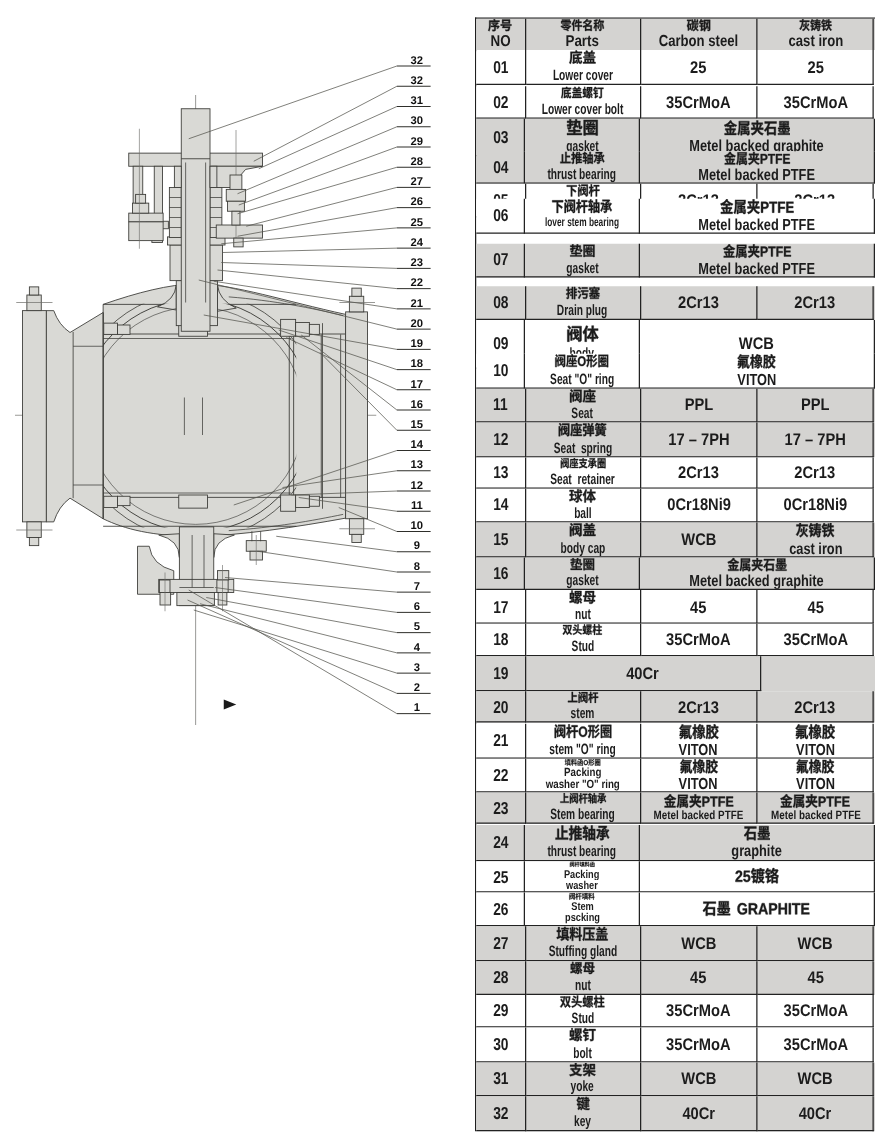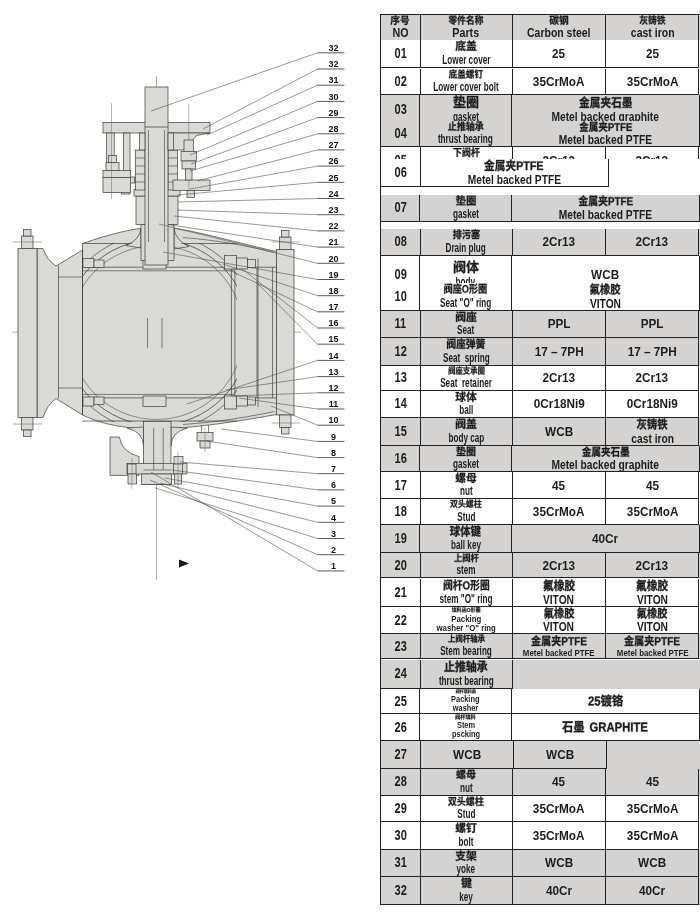--- a/index.html
+++ b/index.html
@@ -607,20 +607,32 @@
         <div class="e" style="font-size:13.5px;font-weight:700;transform:scaleX(0.87);">2Cr13</div>
       </div>
 <div class="c c3">
         <div class="e" style="font-size:13.5px;font-weight:700;transform:scaleX(0.87);">2Cr13</div>
       </div>
 </div>
 <div class="row" style="top:144px;height:28.3px">
 <div class="c c0">
         <div class="n">06</div>
       </div>
+<div class="c c1">
+        <svg class="k" width="51.0" height="14" viewBox="0 0 51.0 14">
+          <g fill="#1c1c1c" stroke="#1c1c1c" stroke-width="26" transform="translate(0,10.9) scale(0.010209,-0.012300)">
+            <use href="#c4e0b" x="0"></use>
+            <use href="#c9600" x="1000"></use>
+            <use href="#c6746" x="2000"></use>
+            <use href="#c8f74" x="3000"></use>
+            <use href="#c627f" x="4000"></use>
+          </g>
+        </svg>
+        <div class="e" style="font-size:9.8px;font-weight:700;transform:scaleX(0.68);line-height:14.0px;">lover stem bearing</div>
+      </div>
 <div class="c cs">
         <svg class="k" width="59.5" height="14" viewBox="0 0 59.5 14">
           <g fill="#1c1c1c" stroke="#1c1c1c" stroke-width="26" transform="translate(0,11.1) scale(0.010710,-0.012600)">
             <use href="#c91d1" x="0"></use>
             <use href="#c5c5e" x="1000"></use>
             <use href="#c5939" x="2000"></use>
             <use href="#l50" x="3000"></use>
             <use href="#l54" x="3667"></use>
             <use href="#l46" x="4278"></use>
             <use href="#l45" x="4889"></use>
@@ -899,30 +911,20 @@
         <div class="e" style="font-size:13.5px;font-weight:700;transform:scaleX(0.87);">35CrMoA</div>
       </div>
 <div class="c c3">
         <div class="e" style="font-size:13.5px;font-weight:700;transform:scaleX(0.87);">35CrMoA</div>
       </div>
 </div>
 <div class="row gray" style="top:509.6px;height:28.3px">
 <div class="c c0">
         <div class="n">19</div>
       </div>
-<div class="c c1">
-        <svg class="k" width="32.8" height="14" viewBox="0 0 32.8 14">
-          <g fill="#1c1c1c" stroke="#1c1c1c" stroke-width="26" transform="translate(0,11.2) scale(0.010922,-0.012700)">
-            <use href="#c7403" x="0"></use>
-            <use href="#c4f53" x="1000"></use>
-            <use href="#c952e" x="2000"></use>
-          </g>
-        </svg>
-        <div class="e" style="font-size:12.0px;font-weight:700;transform:scaleX(0.68);line-height:14.0px;">ball key</div>
-      </div>
 <div class="c cs">
         <div class="e" style="font-size:13.5px;font-weight:700;transform:scaleX(0.87);">40Cr</div>
       </div>
 </div>
 <div class="row gray" style="top:537.9px;height:25.6px">
 <div class="c c0">
         <div class="n">20</div>
       </div>
 <div class="c c1">
         <svg class="k" width="32.8" height="14" viewBox="0 0 32.8 14">
@@ -1069,20 +1071,29 @@
 <div class="c c1">
         <svg class="k" width="43.7" height="14" viewBox="0 0 43.7 14">
           <g fill="#1c1c1c" stroke="#1c1c1c" stroke-width="26" transform="translate(0,11.2) scale(0.010922,-0.012700)">
             <use href="#c6b62" x="0"></use>
             <use href="#c63a8" x="1000"></use>
             <use href="#c8f74" x="2000"></use>
             <use href="#c627f" x="3000"></use>
           </g>
         </svg>
         <div class="e" style="font-size:12.0px;font-weight:700;transform:scaleX(0.68);line-height:14.0px;">thrust bearing</div>
+      </div>
+<div class="c cs">
+        <svg class="k" width="21.4" height="14" viewBox="0 0 21.4 14">
+          <g fill="#1c1c1c" stroke="#1c1c1c" stroke-width="26" transform="translate(0,11.1) scale(0.010710,-0.012600)">
+            <use href="#c77f3" x="0"></use>
+            <use href="#c58a8" x="1000"></use>
+          </g>
+        </svg>
+        <div class="e" style="font-size:12.8px;font-weight:700;transform:scaleX(0.80);line-height:13.0px;">graphite</div>
       </div>
 </div>
 <div class="row" style="top:674.2px;height:25.1px">
 <div class="c c0">
         <div class="n">25</div>
       </div>
 <div class="c c1">
         <svg class="k" width="43.5" height="12" viewBox="0 0 43.5 12">
           <g fill="#1c1c1c" stroke="#1c1c1c" stroke-width="26" transform="translate(0,8.8) scale(0.008700,-0.010000)">
             <use href="#c9600" x="0"></use>
@@ -1136,20 +1147,31 @@
             <use href="#l54" x="6319"></use>
             <use href="#l45" x="6930"></use>
           </g>
         </svg>
       </div>
 </div>
 <div class="row gray" style="top:725.9px;height:28.3px">
 <div class="c c0">
         <div class="n">27</div>
       </div>
+<div class="c c1">
+        <svg class="k" width="43.7" height="14" viewBox="0 0 43.7 14">
+          <g fill="#1c1c1c" stroke="#1c1c1c" stroke-width="26" transform="translate(0,11.2) scale(0.010922,-0.012700)">
+            <use href="#c586b" x="0"></use>
+            <use href="#c6599" x="1000"></use>
+            <use href="#c538b" x="2000"></use>
+            <use href="#c76d6" x="3000"></use>
+          </g>
+        </svg>
+        <div class="e" style="font-size:12.0px;font-weight:700;transform:scaleX(0.68);line-height:14.0px;">Stuffing gland</div>
+      </div>
 <div class="c c2">
         <div class="e" style="font-size:13.5px;font-weight:700;transform:scaleX(0.87);">WCB</div>
       </div>
 <div class="c c3">
         <div class="e" style="font-size:13.5px;font-weight:700;transform:scaleX(0.87);">WCB</div>
       </div>
 </div>
 <div class="row gray" style="top:754.2px;height:26.5px">
 <div class="c c0">
         <div class="n">28</div>

